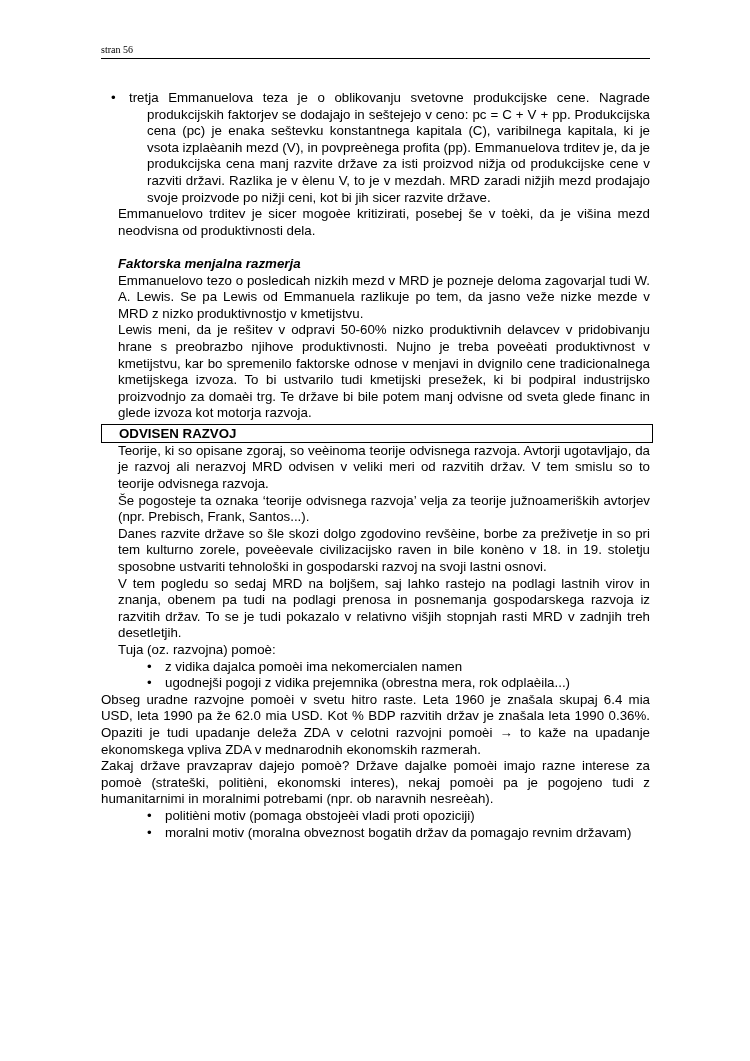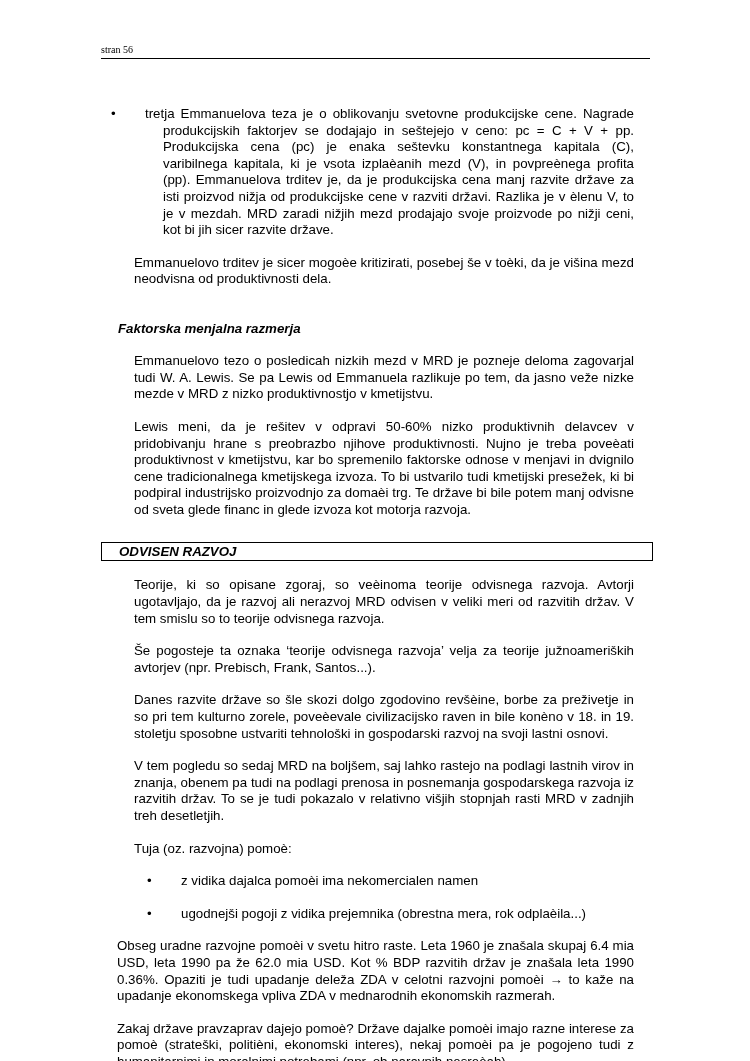--- a/index.html
+++ b/index.html
@@ -1,26 +1,26 @@
 <!DOCTYPE html>
 <html><head>
 <meta charset="utf-8">
 <style>
   html, body { margin:0; padding:0; background:#ffffff; }
   body { width:750px; height:1061px; position:relative; overflow:hidden; color:#000; }
   .page-header { position:absolute; left:101px; top:44px; font-family:"Liberation Serif", serif; font-size:10px; }
   .header-rule { position:absolute; left:101px; top:58px; width:549px; height:0; border-top:1.3px solid #000; }
   .content { position:absolute; left:101px; top:90px; width:549px; font-family:"Liberation Sans", sans-serif; font-size:13.3px; line-height:16.6px; }
-  p { margin:16px; text-align:justify; }
+  p { margin:0; text-align:justify; }
   .indent { padding-left:17px; }
   .bullet-l1 { position:relative; padding-left:46px; text-align:justify; }
   .bullet-l1 .bul { position:absolute; left:10px; top:0; }
   .gap { height:16.6px; }
   .sub-heading { font-weight:bold; font-style:italic; padding-left:17px; }
-  .boxed { border:1px solid #000; height:17px; line-height:17px; padding-left:17px; font-weight:bold; font-style:italic; margin-top:24px; margin-left:0; width:533px; }
+  .boxed { border:1px solid #000; height:17px; line-height:17px; padding-left:17px; font-weight:bold; margin-top:2px; margin-left:0; width:533px; }
   .blist { position:relative; padding-left:64px; text-align:justify; }
   .blist .bul { position:absolute; left:46px; top:0; }
 </style>
 </head>
 <body>
 
 <div class="page-header">stran 56</div>
 <div class="header-rule"></div>
 
 <div class="content">

